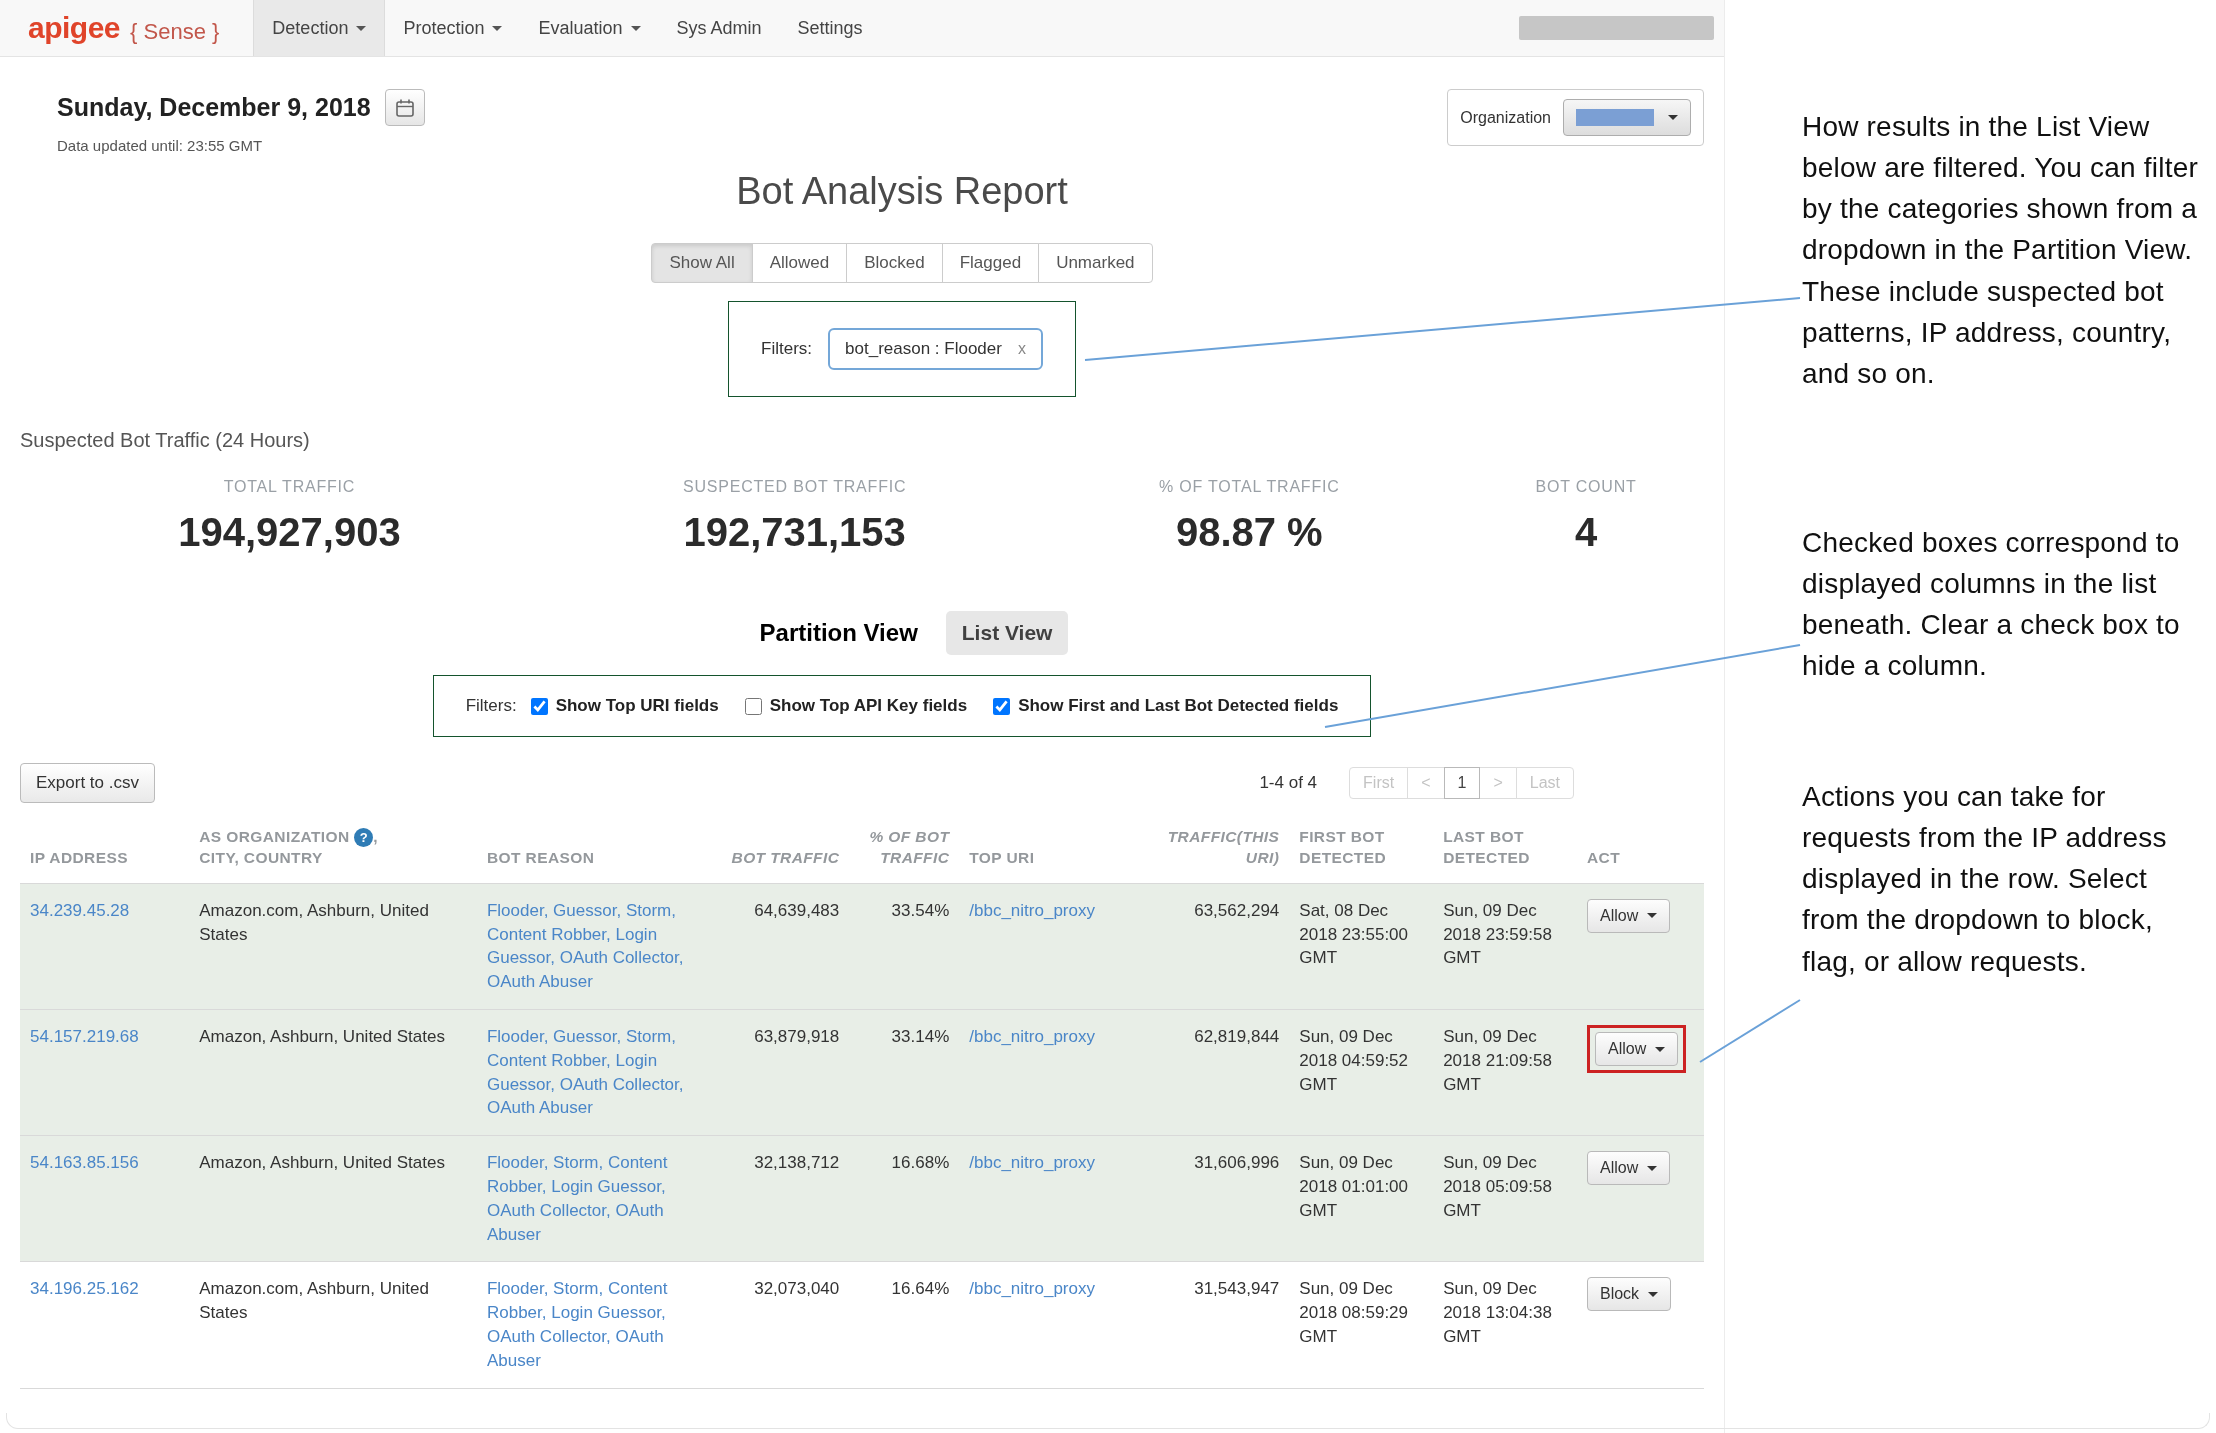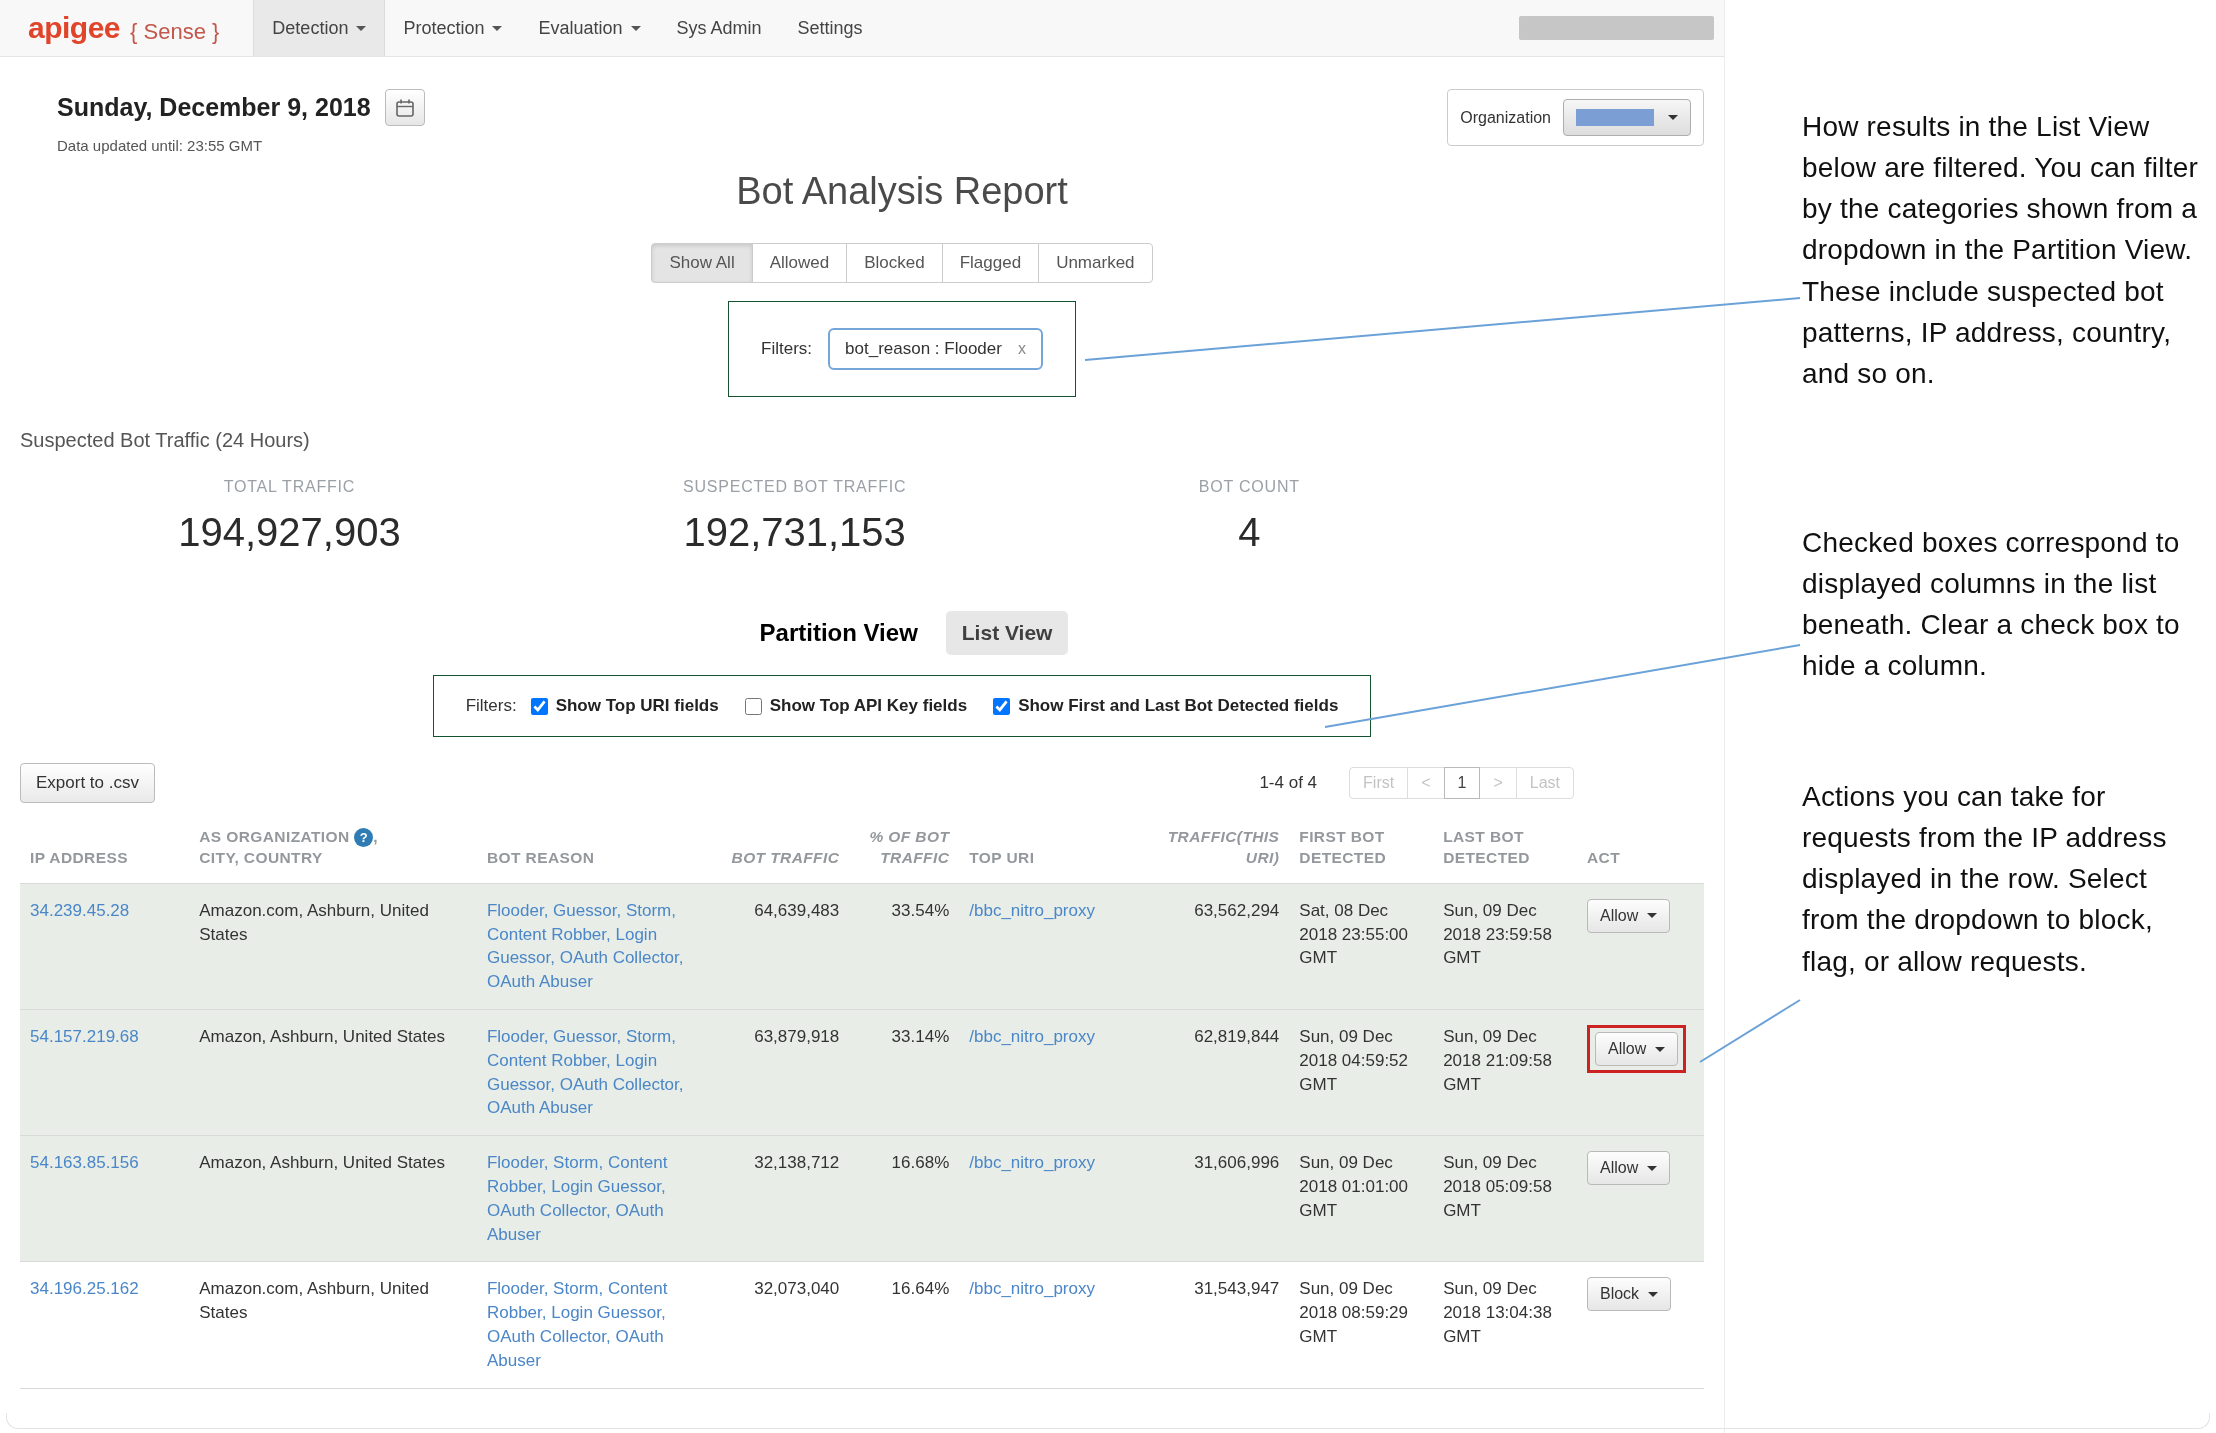--- a/index.html
+++ b/index.html
@@ -57,21 +57,21 @@
   .chip-x { color: #888; font-size: 16px; cursor: pointer; }
 
   .stats-title { font-size: 20px; color: #555; margin-top: 32px; }
   .stats-row { display: flex; margin-top: 26px; }
   .stat { text-align: center; }
   .stat:nth-child(1) { width: 32%; }
   .stat:nth-child(2) { width: 28%; }
   .stat:nth-child(3) { width: 26%; }
   .stat:nth-child(4) { width: 14%; }
   .stat-label { font-size: 16px; color: #9aa0a6; letter-spacing: 0.8px; }
-  .stat-value { font-size: 40px; font-weight: normal; color: #2b2b2b; margin-top: 14px; }
+  .stat-value { font-size: 40px; font-weight: bold; color: #2b2b2b; margin-top: 14px; }
 
   .view-toggle { display: flex; justify-content: center; align-items: center; gap: 28px; margin-top: 56px; }
   .partition { font-size: 24px; color: #000000; font-weight: bold; cursor: pointer; margin-left: 24px; }
   .list { font-size: 21px; color: #404040; font-weight: bold; background: #e7e7e7; border-radius: 5px; padding: 10px 16px; cursor: pointer; }
 
   .colfilter-wrap { display: flex; justify-content: center; margin-top: 20px; }
   .colfilter { display: flex; align-items: center; gap: 14px; padding: 20px 32px; }
   #colfilter-items { display: inline-flex; gap: 26px; }
   .cf-item { display: inline-flex; align-items: center; gap: 8px; cursor: pointer; }
   .cf-item input { width: 17px; height: 17px; cursor: pointer; }
@@ -195,20 +195,24 @@
 
     <div class="stats-title">Suspected Bot Traffic (24 Hours)</div>
     <div class="stats-row">
         <div class="stat">
           <div class="stat-label">TOTAL TRAFFIC</div>
           <div class="stat-value">194,927,903</div>
         </div>
         <div class="stat">
           <div class="stat-label">SUSPECTED BOT TRAFFIC</div>
           <div class="stat-value">192,731,153</div>
+        </div>
+        <div class="stat">
+          <div class="stat-label">% OF TOTAL TRAFFIC</div>
+          <div class="stat-value">98.87 %</div>
         </div>
         <div class="stat">
           <div class="stat-label">BOT COUNT</div>
           <div class="stat-value">4</div>
         </div>
       </div>
 
     <div class="view-toggle centered-col">
       <span class="partition">Partition View</span>
       <span class="list">List View</span>

